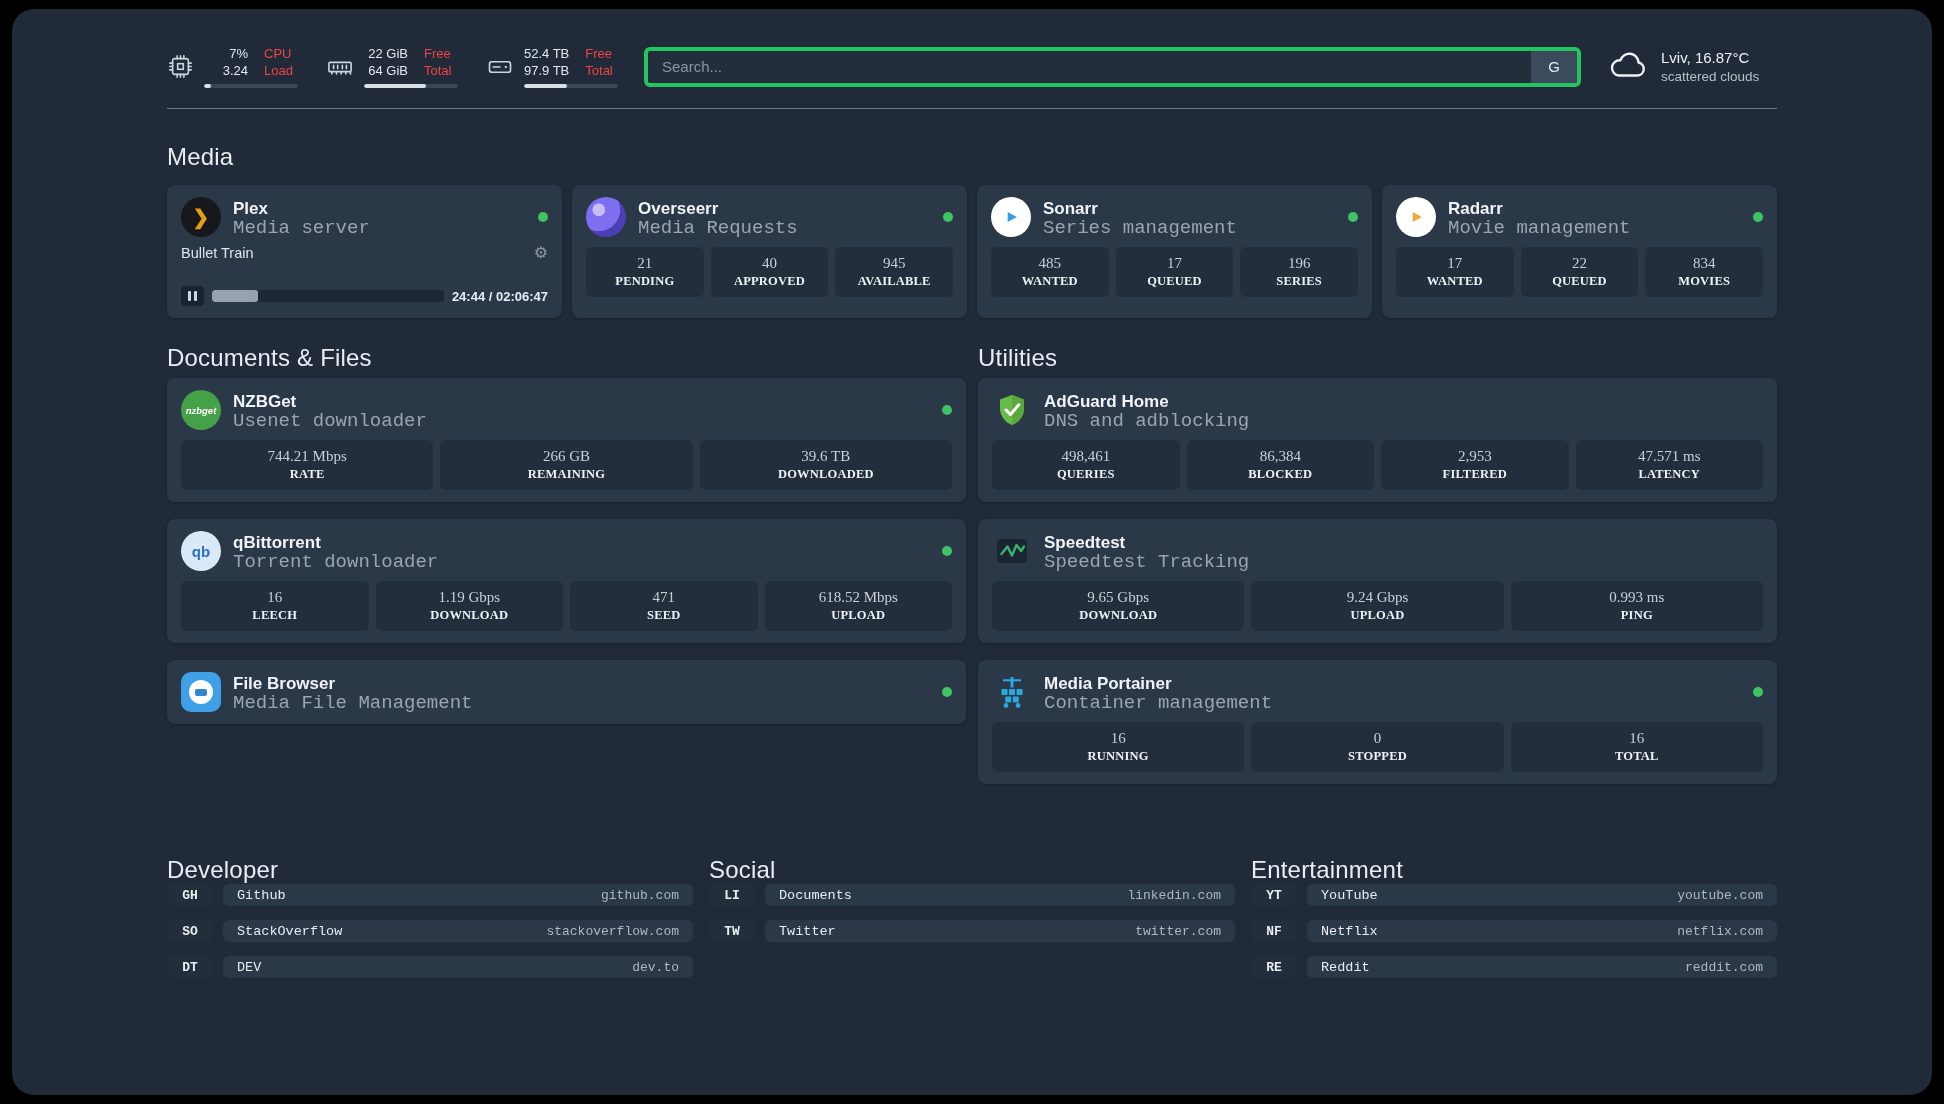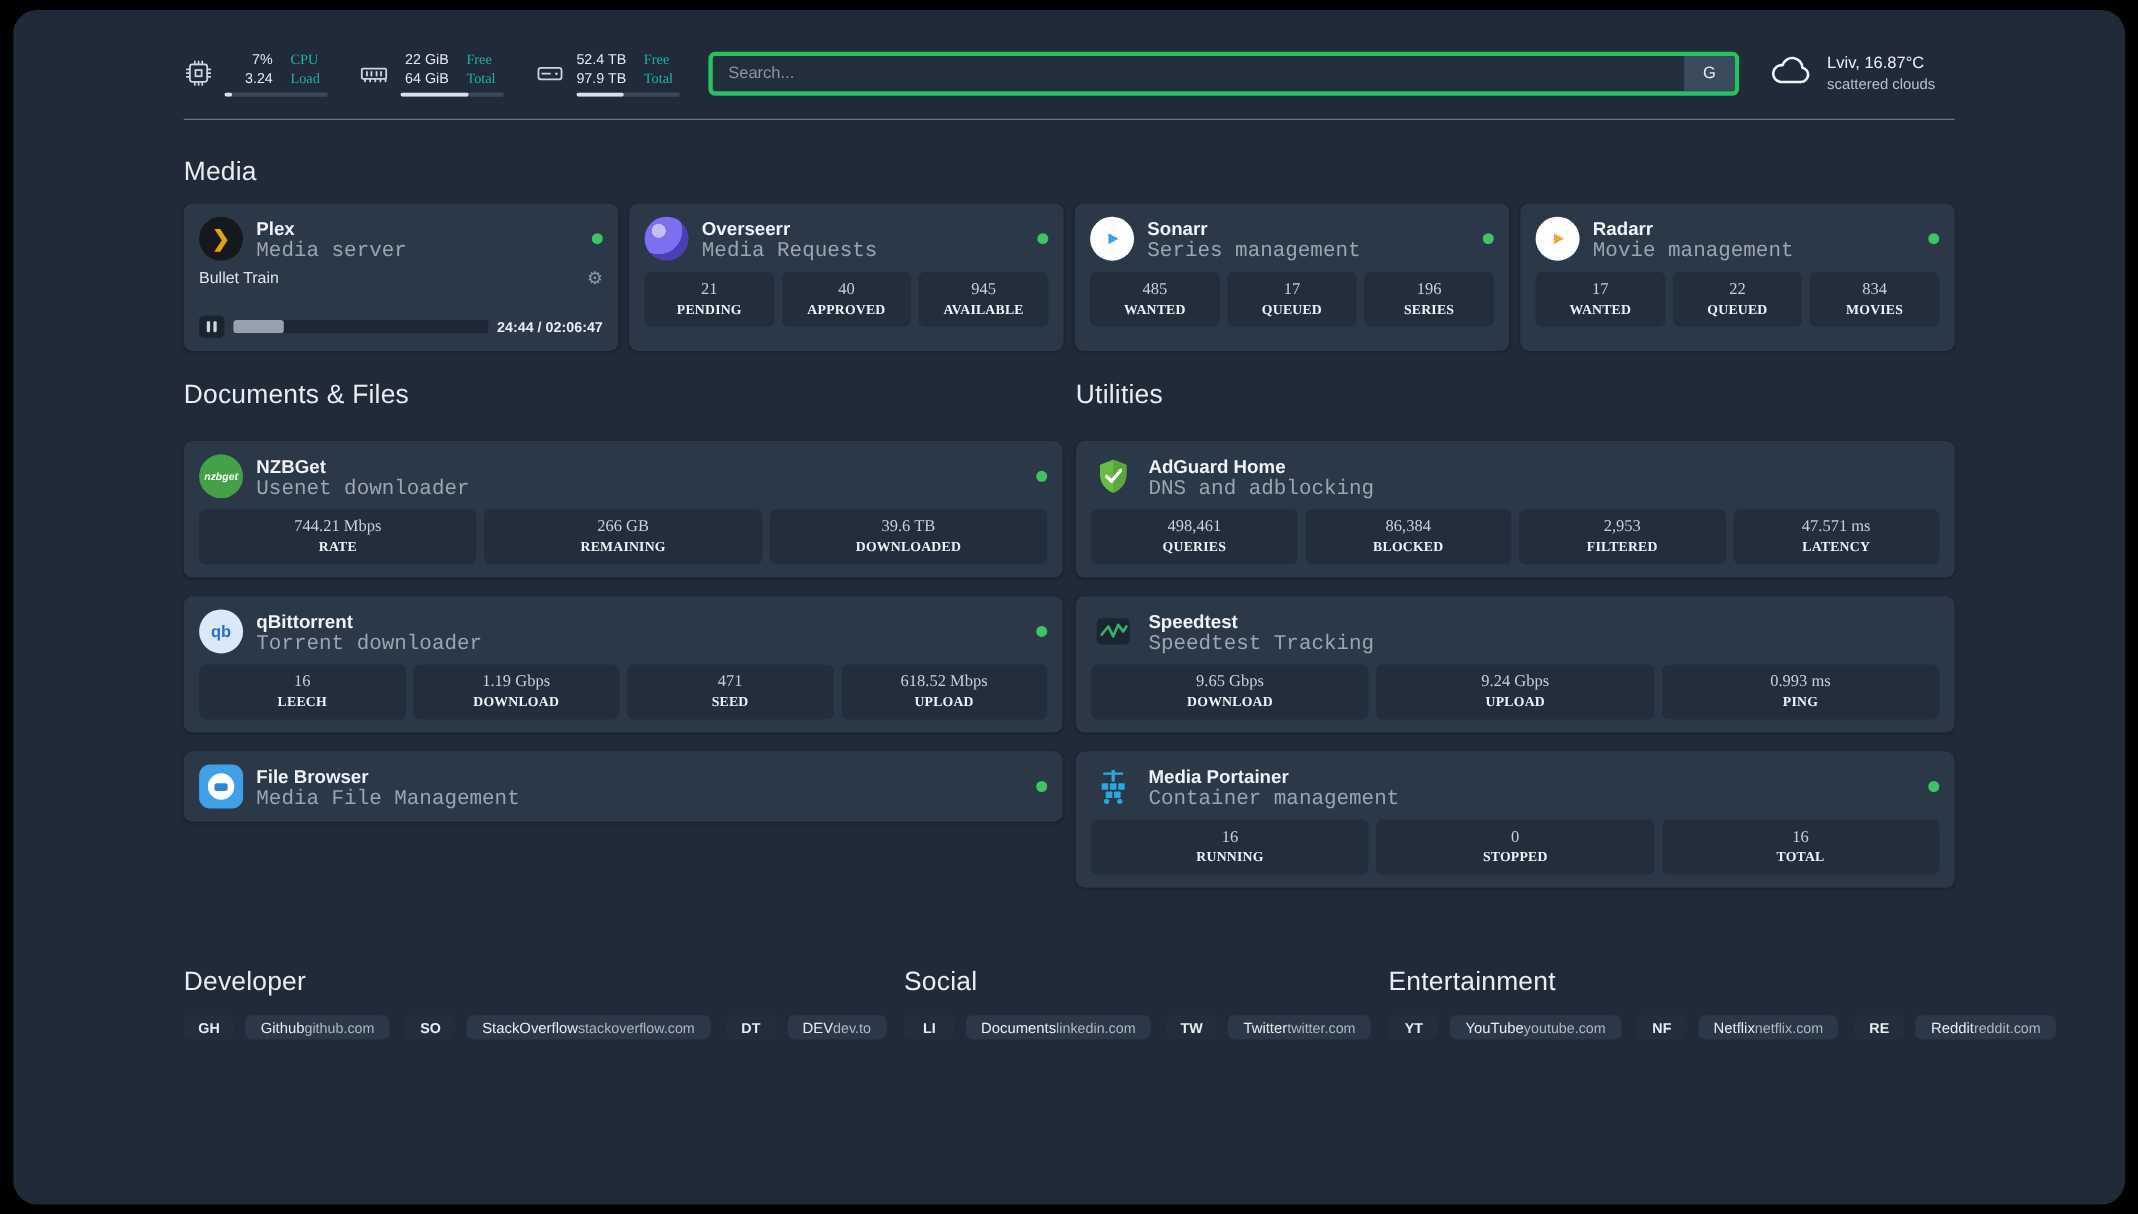--- a/index.html
+++ b/index.html
@@ -11,21 +11,21 @@
 
   
   .topbar { display:flex; align-items:center; margin-top:36px; gap:26px; }
   .sysgroup { display:flex; align-items:center; gap:28px; }
   .sys { display:flex; align-items:center; gap:10px; }
   .sysicon { color:#cdd5de; display:flex; align-items:center; }
   .sysbody { display:flex; flex-direction:column; }
   .sysrows { display:flex; gap:16px; }
   .syscol { display:flex; flex-direction:column; font-size:13px; line-height:17px; }
   .syscol.vals { color:#e3e8ee; text-align:right; min-width:44px; }
-  .syscol.labs { color:#14b8a6;font-family:Liberation Serif, serif; }
+  .syscol.labs { color:#ef4444; }
   .sysbar { width:94px; height:4px; border-radius:2px; background:#3a4759; margin-top:5px; overflow:hidden; }
   .sysbar i { display:block; height:100%; background:#d9dfe7; border-radius:2px; }
 
   .searchwrap { flex:1; display:flex; align-items:stretch; height:40px;
                 background:#232e3c; border:4px solid #22c55e; border-radius:6px; overflow:hidden; }
   .searchwrap input { flex:1; background:transparent; border:none; outline:none;
                       color:#dfe5ec; font-size:15px; padding:0 14px; font-family:"Liberation Sans", sans-serif; }
   .searchwrap input::placeholder { color:#8b95a3; }
   .searchbtn { width:46px; display:flex; align-items:center; justify-content:center;
                background:#3c4a5e; color:#e8edf3; font-size:15px; border:none; cursor:pointer; }
@@ -36,21 +36,21 @@
   .wcond { color:#b7c0ca; font-size:13.5px; line-height:18px; }
 
   .divider { margin-top:20px; border-top:1.5px solid rgba(170,180,191,.55); }
 
   
   .section-title { font-size:24px; font-weight:500; color:#e9edf2; letter-spacing:.2px; }
   .media-title { margin-top:34px; }
   .media-grid { margin-top:14px; display:grid; grid-template-columns:repeat(4,1fr); gap:10px; }
 
   .twocol { margin-top:26px; display:grid; grid-template-columns:1fr 1fr; gap:12px; }
-  .col-cards { margin-top:28px; display:flex; flex-direction:column; gap:17px; }
+  .col-cards { margin-top:6px; display:flex; flex-direction:column; gap:17px; }
 
   
   .card { background:#2b3848; border-radius:8px; padding:12px 14px; cursor:pointer;
           box-shadow:0 1px 3px rgba(0,0,0,.25); }
   .card-head { display:flex; align-items:center; gap:12px; }
   .card-titles { display:flex; flex-direction:column; }
   .card-name { color:#f0f3f7; font-size:17px; font-weight:600; line-height:22px; }
   .card-sub { color:#9aa5b1; font-size:19px; line-height:17px;font-family:Liberation Mono, monospace; }
   .dot { width:10px; height:10px; border-radius:50%; background:#40c463; margin-left:auto; flex:0 0 auto; }
 
@@ -82,21 +82,21 @@
   .player { margin-top:24px; display:flex; align-items:center; gap:8px; }
   .pausebtn { background:#1a2330; border-radius:4px; height:20px; padding:0 7px;
               display:flex; align-items:center; gap:3px; cursor:pointer; flex:0 0 auto; }
   .pausebtn i { display:block; width:3px; height:10px; background:#cfd6de; border-radius:1px; }
   .ptrack { flex:1; height:12px; border-radius:3px; background:#1d2735; overflow:hidden; }
   .ptrack i { display:block; height:100%; background:#98a2ae; border-radius:3px; }
   .ptime { color:#e8edf3; font-size:13px; font-weight:600; white-space:nowrap; }
 
   
   .bookmarks { margin-top:72px; margin-bottom:40px; display:grid; grid-template-columns:repeat(3,1fr); gap:16px; }
-  .bm-col .rows { margin-top:16px; display:flex; flex-direction:row; gap:14px; }
+  .bm-col .rows { margin-top:0; display:flex; flex-direction:column; gap:14px;font-family:Liberation Mono, monospace; }
   .bm-row { display:flex; gap:10px; align-items:stretch; cursor:pointer; }
   .bm-abbr { width:46px; background:#232e3c; border-radius:6px; color:#e8edf2;
              font-size:13px; font-weight:700; display:flex; align-items:center; justify-content:center; }
   .bm-pill { flex:1; height:22px; background:#2b3848; border-radius:6px; padding:0 14px;
              display:flex; align-items:center; justify-content:space-between; }
   .bm-name { color:#e8edf2; font-size:13.5px; }
   .bm-url { color:#aeb7c2; font-size:13px; }
 </style>
 </head>
 <body>

